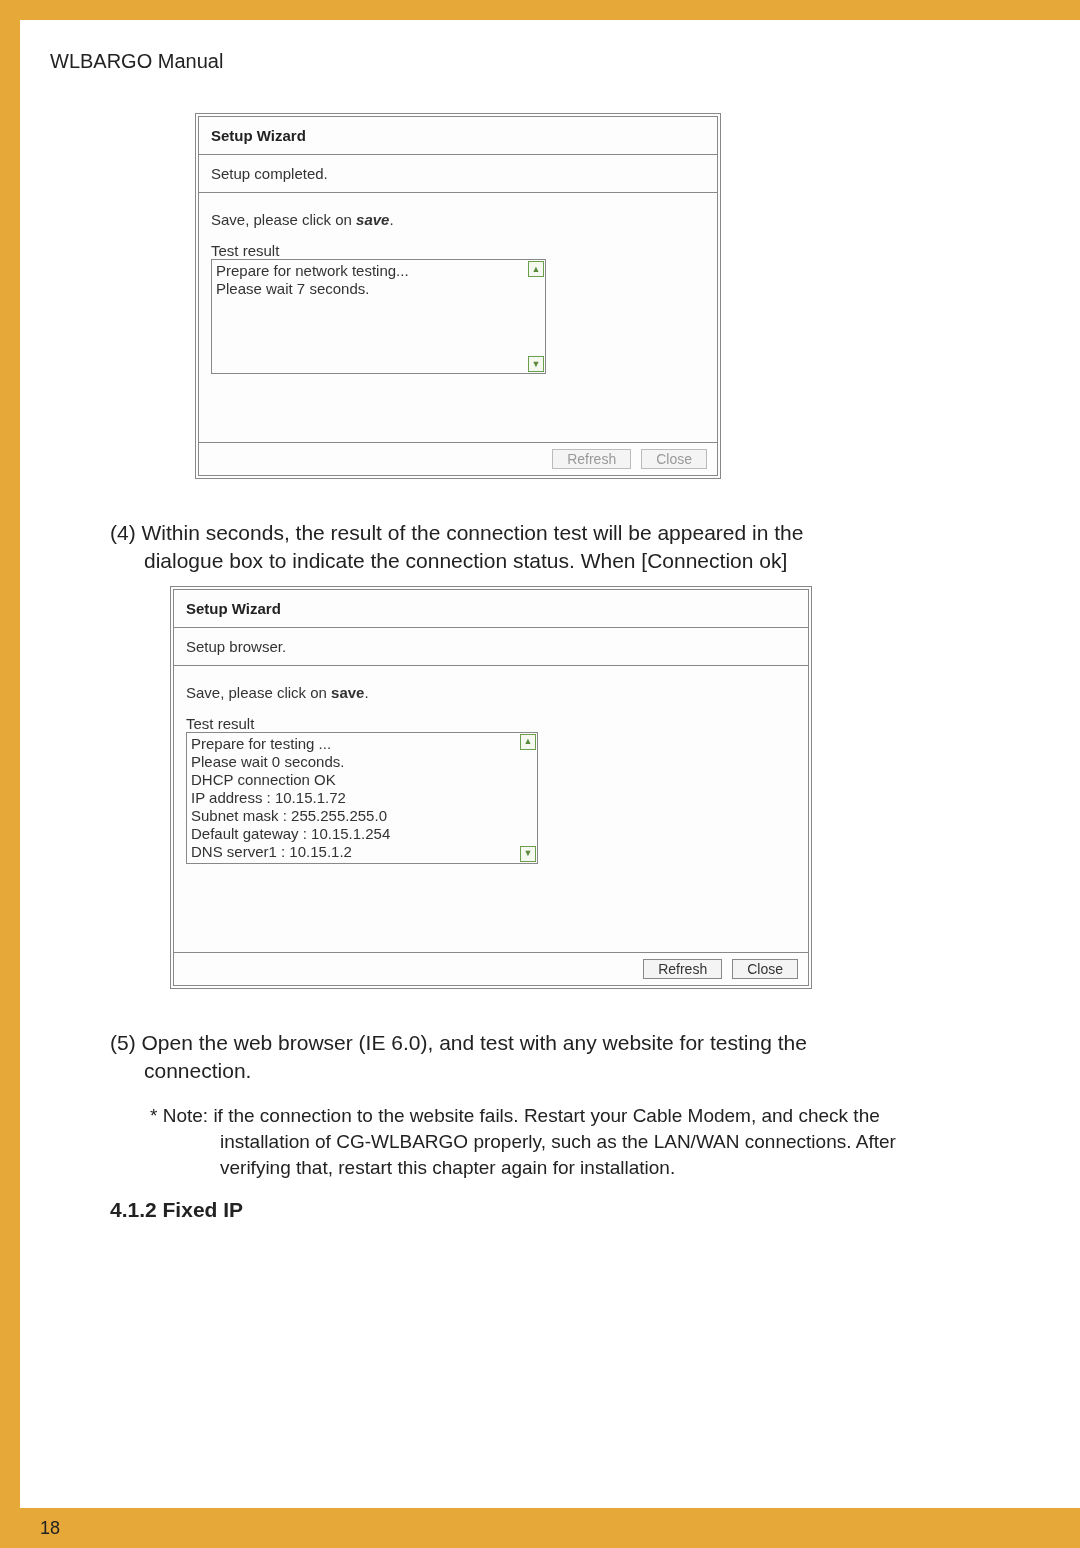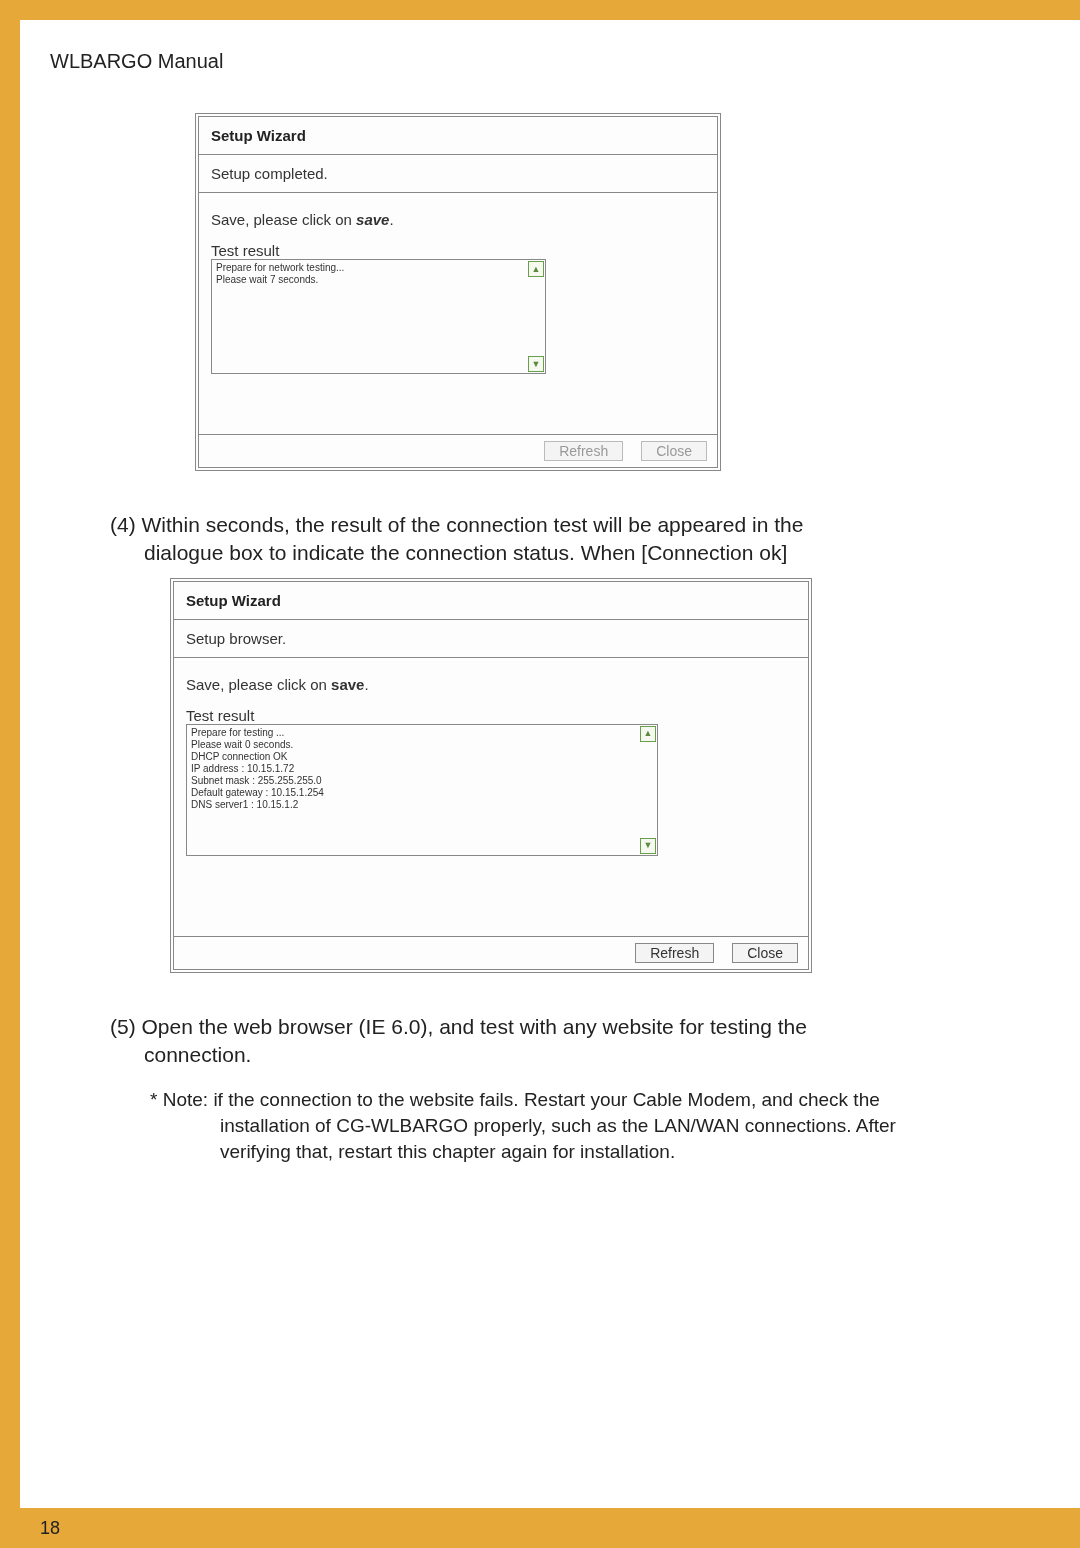--- a/index.html
+++ b/index.html
@@ -84,21 +84,21 @@
   }
   .textarea-wrap {
     border: 1px solid #888;
     height: 115px;
     display: flex;
   }
   .fig2 .textarea-wrap { height: 132px; }
   .textarea-text {
     flex: 1;
     padding: 2px 4px;
-    font-size: 10px;
+    font-size: 15px;
     color: #333;
     line-height: 1.2;
     white-space: pre-line;
   }
   .scrollbar {
     width: 18px;
     display: flex;
     flex-direction: column;
     justify-content: space-between;
   }
@@ -113,37 +113,38 @@
     justify-content: center;
     font-size: 9px;
     color: #5a8a3a;
     line-height: 1;
   }
   .wizard-actions {
     border-top: 1px solid #888;
     padding: 6px 10px;
     display: flex;
     justify-content: flex-end;
-    gap: 18px;
+    gap: 10px;
+    margin-top: 8px;
   }
   .wizard-actions button {
     font-family: Arial, sans-serif;
     font-size: 14px;
     padding: 1px 14px;
     border: 1px solid #888;
     background: #f4f4f4;
     color: #333;
   }
   .wizard-actions button.disabled {
     color: #999;
     border-color: #bbb;
   }
   .fig1 .wizard-body { padding-bottom: 60px; }
   .fig1 .textarea-wrap { width: 335px; }
-  .fig2 .textarea-wrap { width: 472px; }
+  .fig2 .textarea-wrap { width: 352px; }
   .fig2 .wizard-body { padding-bottom: 80px; }
   .body-text {
     font-size: 21px;
     line-height: 1.35;
     color: #222;
     margin: 0 30px 10px 60px;
   }
   .body-text .indent { display: block; padding-left: 34px; }
   .note-text {
     font-size: 19px;
@@ -228,17 +229,18 @@
     <span>(5) </span><span>Open the web browser (IE 6.0), and test with any website for testing the</span>
     <span class="indent">connection.</span>
   </div>
 
   <div class="note-text">
     <span>* Note: </span><span>if the connection to the website fails. Restart your Cable Modem, and check the</span>
     <span class="hang">installation of CG-WLBARGO properly, such as the LAN/WAN connections. After</span>
     <span class="hang">verifying that, restart this chapter again for installation.</span>
   </div>
 
+  <div class="section-heading">4.1.2 Fixed IP</div>
 </div>
 
 <div class="page-footer">
   <span>18</span>
 </div>
 
 </body></html>

